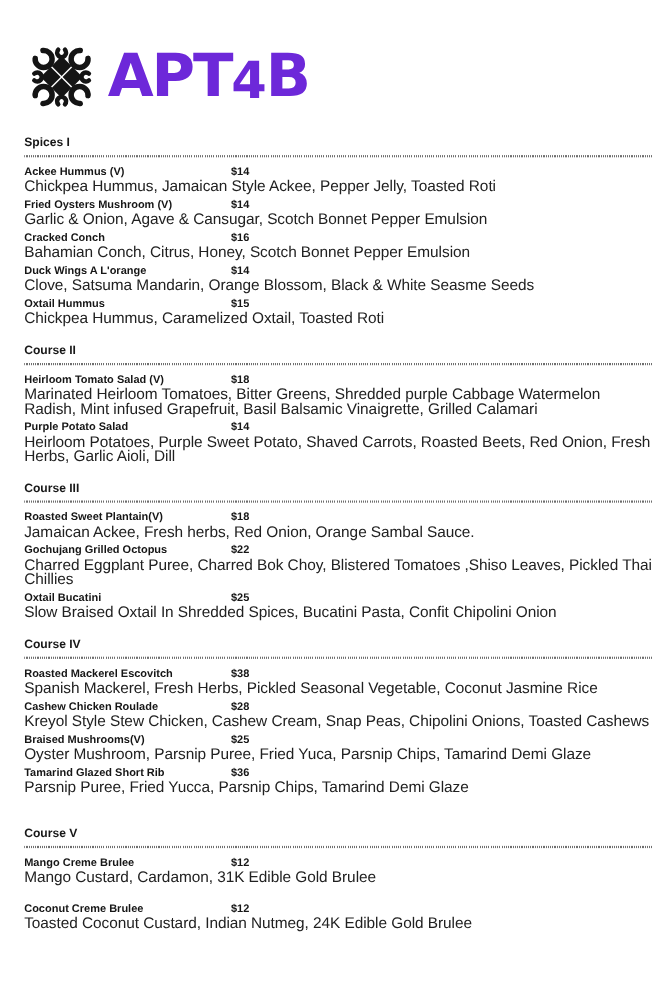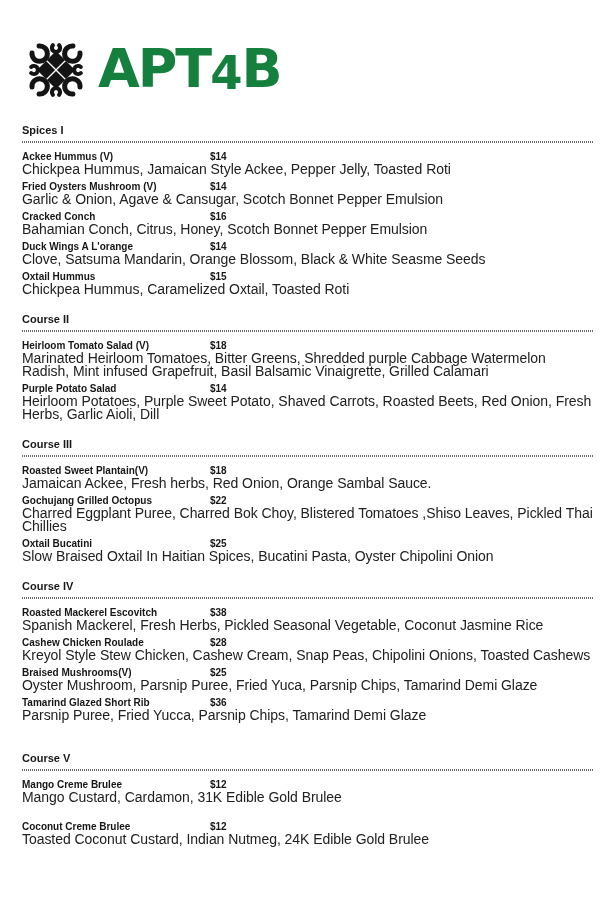--- a/index.html
+++ b/index.html
@@ -9,21 +9,21 @@
     color:#1c1c1c;position:relative;
   }
   .page{box-sizing:border-box;width:600px;height:906px;padding:40px 7px 0 22px;}
 
   
   .logo-row{display:flex;align-items:center;gap:11px;margin-left:3px;}
   .logo-mark{width:62px;height:58px;flex:0 0 auto;}
   .logo-text{
     font-family:"DejaVu Sans","Liberation Sans",sans-serif;
     font-weight:bold;font-size:54px;line-height:58px;letter-spacing:-2px;
-    color:#15803d;white-space:nowrap;
+    color:#6d28d9;white-space:nowrap;
   }
   .logo-text .digit{font-size:0.86em;position:relative;top:2px;letter-spacing:-1px;}
 
   
   .course{margin-top:17px;}
   .course:nth-of-type(1){margin-top:24px;}
   .course:nth-of-type(5){margin-top:30px;}
   .course-title{font-size:11px;line-height:13px;font-weight:bold;color:#181818;margin-bottom:4px;}
   .divider{
     height:2px;margin-bottom:7px;
@@ -109,21 +109,21 @@
         <div class="item">
           <div class="item-header"><span>Roasted Sweet Plantain(V)</span><span class="item-price">$18</span></div>
           <div class="item-desc">Jamaican Ackee, Fresh herbs, Red Onion, Orange Sambal Sauce.</div>
         </div>
         <div class="item">
           <div class="item-header"><span>Gochujang Grilled Octopus</span><span class="item-price">$22</span></div>
           <div class="item-desc">Charred Eggplant Puree, Charred Bok Choy, Blistered Tomatoes ,Shiso Leaves, Pickled Thai Chillies</div>
         </div>
         <div class="item">
           <div class="item-header"><span>Oxtail Bucatini</span><span class="item-price">$25</span></div>
-          <div class="item-desc">Slow Braised Oxtail In Haitian Spices, Bucatini Pasta, Oyster Chipolini Onion</div>
+          <div class="item-desc">Slow Braised Oxtail In Shredded Spices, Bucatini Pasta, Confit Chipolini Onion</div>
         </div>
       </section>
       <section class="course">
         <div class="course-title">Course IV</div>
         <div class="divider"></div>
         <div class="item">
           <div class="item-header"><span>Roasted Mackerel Escovitch</span><span class="item-price">$38</span></div>
           <div class="item-desc">Spanish Mackerel, Fresh Herbs, Pickled Seasonal Vegetable, Coconut Jasmine Rice</div>
         </div>
         <div class="item">

